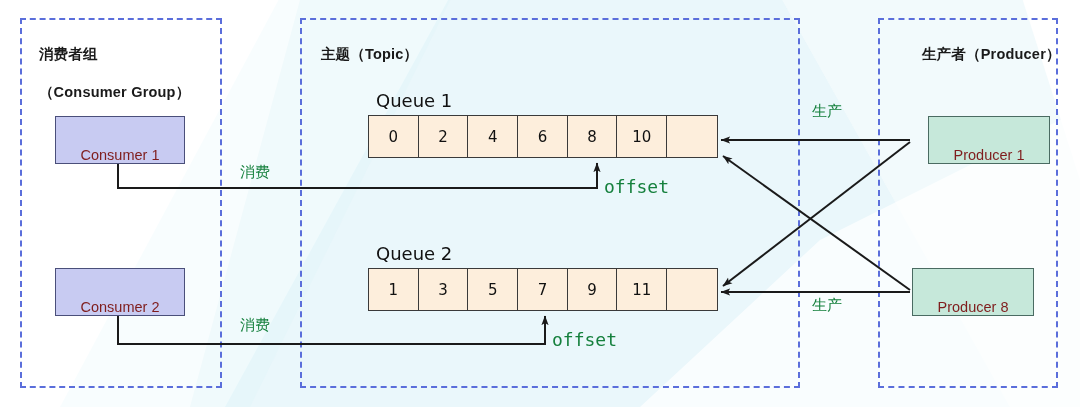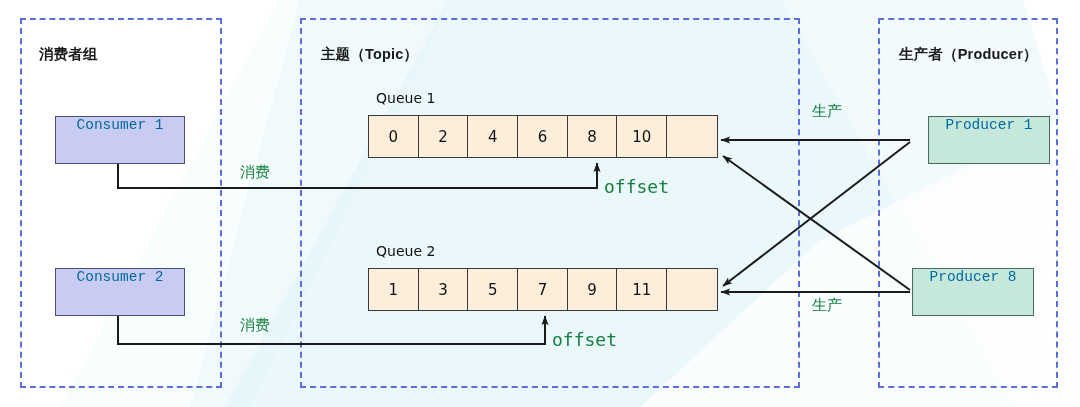--- a/index.html
+++ b/index.html
@@ -49,41 +49,41 @@
     white-space: pre;
     letter-spacing: 0.2px;
   }
 
   
   .node {
     position: absolute;
     box-sizing: border-box;
     border: 1.6px solid #3b3f66;
     display: flex;
-    align-items: flex-start;
+    align-items: flex-end;
     justify-content: center;
-    font-family: Liberation Mono, monospace;
+    font-family: Liberation Sans, sans-serif;
     font-size: 14.5px;
-    color: #0369a1;
+    color: #7f1d1d;
     white-space: nowrap;
   }
   .node.consumer {
     background: #c8cbf2;
     border-color: #4a4f7a;
   }
   .node.producer {
     background: #c6e8da;
     border-color: #4a6b62;
   }
 
   
   .queue-label {
     position: absolute;
     font-family: "DejaVu Sans", sans-serif;
-    font-size: 14px;
+    font-size: 18px;
     color: #111111;
     white-space: nowrap;
   }
   .queue {
     position: absolute;
     display: flex;
     box-sizing: border-box;
     border: 1.5px solid #3a3a3a;
     background: #fdeedc;
   }
@@ -130,29 +130,30 @@
     <polygon points="470,-40 760,-40 1010,407 225,407" fill="#d8f1f8" opacity="0.55"></polygon>
     <polygon points="300,-40 470,-40 250,407 60,407" fill="#e2f5fa" opacity="0.5"></polygon>
     <polygon points="760,-40 1010,-40 1080,180 1080,407 1010,407" fill="#e6f6fa" opacity="0.5"></polygon>
     <polygon points="820,240 1080,110 1080,407 640,407" fill="#ffffff" opacity="0.72"></polygon>
     <polygon points="60,0 300,0 190,407 0,407" fill="#ffffff" opacity="0.55"></polygon>
   </svg>
 
   <div class="panel" style="left:20px; top:18px; width:202px; height:370px;"></div>
   <div class="panel-title" style="left:22px; top:26px;">
     <span>消费者组</span><br>
+    <span>（Consumer Group）</span>
   </div>
 
   <div class="panel" style="left:300px; top:18px; width:500px; height:370px;"></div>
   <div class="panel-title" style="left:304px; top:26px;">
     <span>主题（Topic）</span>
   </div>
 
   <div class="panel" style="left:878px; top:18px; width:180px; height:370px;"></div>
-  <div class="panel-title" style="left:882px; top:26px;">
+  <div class="panel-title" style="left:905px; top:26px;">
     <span>生产者（Producer）</span>
   </div>
 
   <div class="node consumer" style="left:55px; top:116px; width:130px; height:48px;">
     <span>Consumer 1</span>
   </div>
   <div class="node consumer" style="left:55px; top:268px; width:130px; height:48px;">
     <span>Consumer 2</span>
   </div>
 

